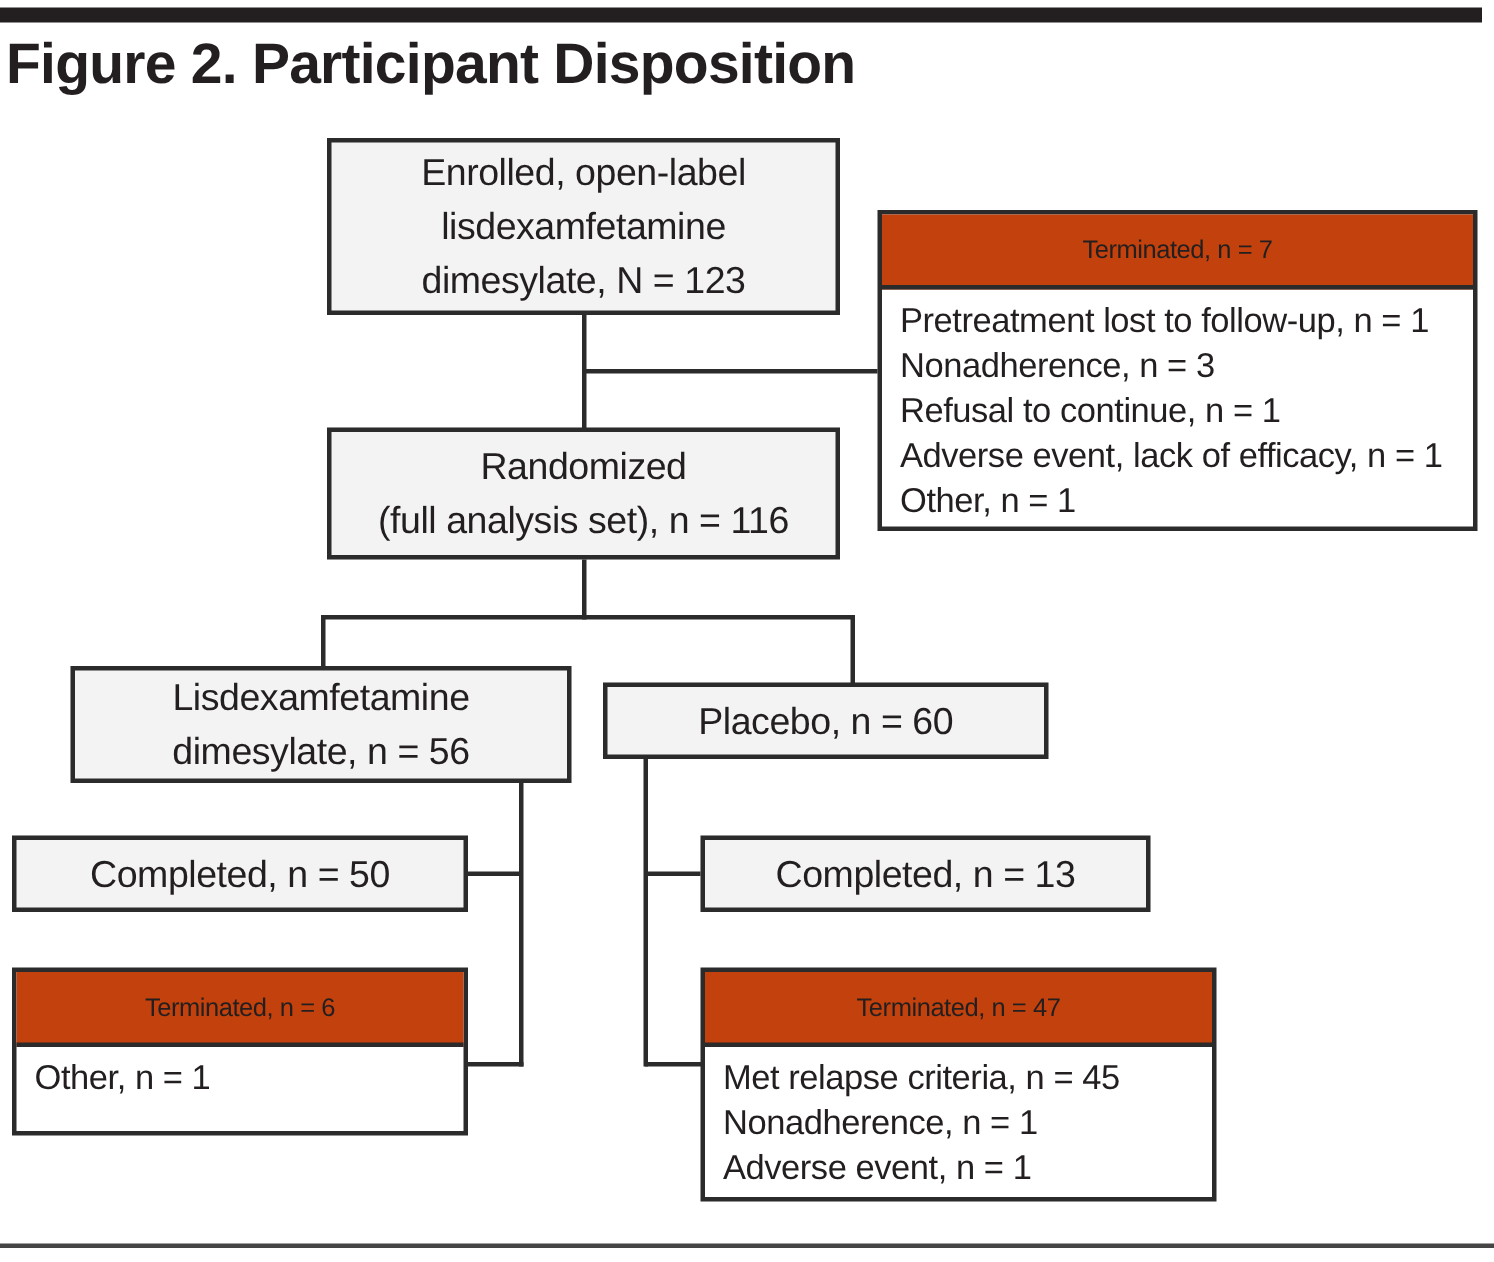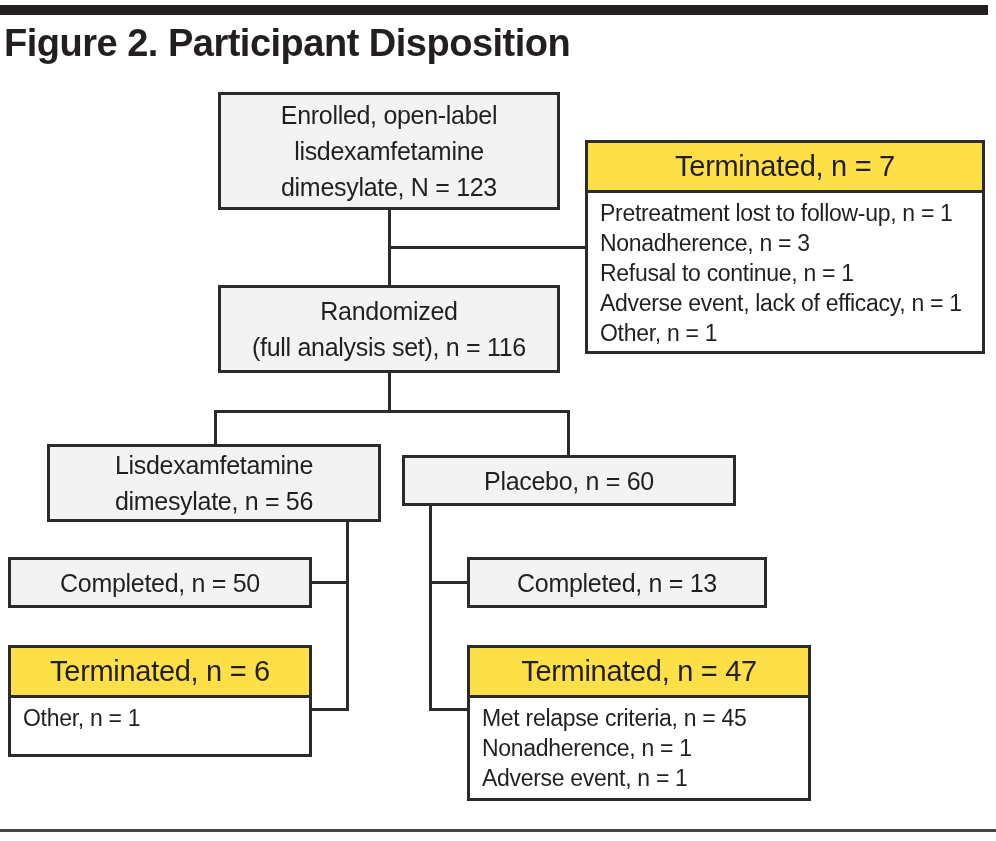--- a/index.html
+++ b/index.html
@@ -47,28 +47,28 @@
   }
   .split {
     position: absolute;
     box-sizing: border-box;
     background: #ffffff;
     border: 3px solid #2b2b2b;
     display: flex;
     flex-direction: column;
   }
   .split .hdr {
-    background: #fde047;
+    background: #c2410c;
     border-bottom: 3px solid #2b2b2b;
     height: 47px;
     flex: 0 0 47px;
     display: flex;
     align-items: center;
     justify-content: center;
-    font-size: 29px;
+    font-size: 17px;
     letter-spacing: -0.3px;
     white-space: nowrap;
   }
   .split .body {
     flex: 1;
     padding: 5px 10px 16px 12px;
     font-size: 23px;
     line-height: 30px;
     letter-spacing: -0.3px;
     text-align: left;
@@ -108,21 +108,21 @@
   <div class="node" style="left:218px; top:285px; width:342px; height:88px;">
     <span>Randomized</span>
     <span>(full analysis set), n = 116</span>
   </div>
 
   <div class="node" style="left:47px; top:444px; width:334px; height:78px;">
     <span>Lisdexamfetamine</span>
     <span>dimesylate, n = 56</span>
   </div>
 
-  <div class="node" style="left:402px; top:455px; width:334px; height:51px;">
+  <div class="node" style="left:402px; top:455px; width:297px; height:51px;">
     <span>Placebo, n = 60</span>
   </div>
 
   <div class="node" style="left:8px; top:557px; width:304px; height:51px;">
     <span>Completed, n = 50</span>
   </div>
 
   <div class="split" style="left:8px; top:645px; width:304px; height:112px;">
     <div class="hdr">Terminated, n = 6</div>
     <div class="body">

